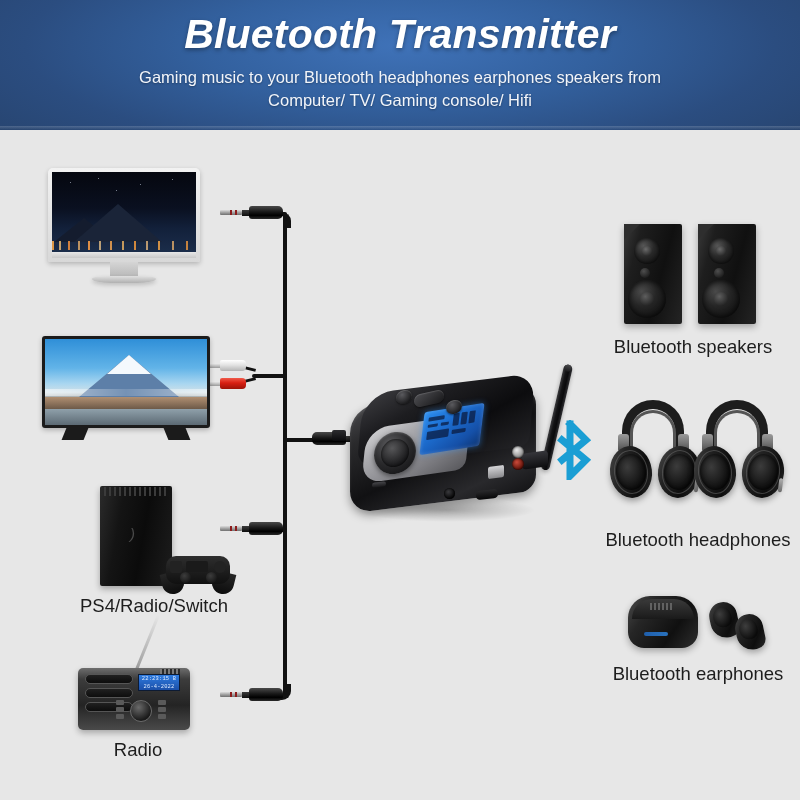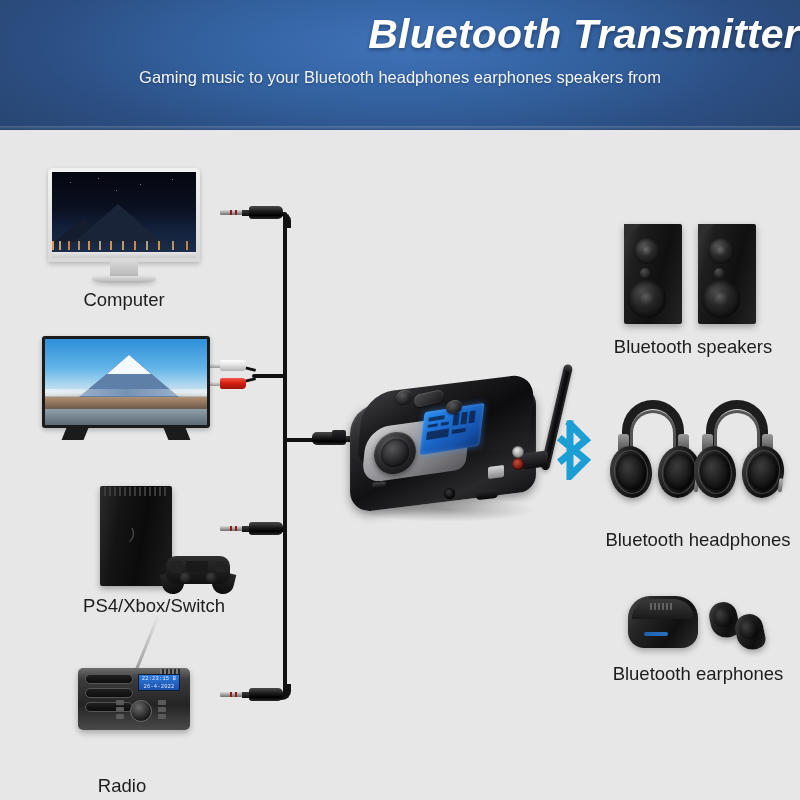--- a/index.html
+++ b/index.html
@@ -17,21 +17,21 @@
     position:absolute;left:0;top:0;width:800px;height:130px;
     background:
       radial-gradient(ellipse 520px 150px at 50% 35%, #3f72b8 0%, #33619f 38%, #2b4d80 72%, #27446f 100%);
     overflow:hidden;
   }
   #header:after{
     content:"";position:absolute;left:0;bottom:0;width:100%;height:4px;
     background:linear-gradient(to bottom,rgba(255,255,255,.18),rgba(0,0,0,.05));
   }
   #title{
-    position:absolute;left:0;top:10px;width:800px;text-align:right;
+    position:absolute;left:0;top:10px;width:800px;text-align:center;
     font-size:41px;font-weight:bold;font-style:italic;color:#ffffff;
     letter-spacing:.2px;line-height:1.18;
     text-shadow:0 2px 4px rgba(0,0,0,.35);
     white-space:nowrap;
   }
   #subtitle{
     position:absolute;left:60px;top:66px;width:680px;text-align:center;
     font-size:16.5px;color:#f2f5fa;line-height:1.42;
     text-shadow:0 1px 2px rgba(0,0,0,.3);
   }
@@ -265,21 +265,21 @@
     position:absolute;left:52px;top:52px;width:22px;height:22px;border-radius:50%;
     background:radial-gradient(circle at 38% 32%,#6a6a6a,#1a1a1a 70%);
     border:1px solid #6a6a6a;box-sizing:border-box;
   }
   #radio .minibtns{position:absolute;width:8px;}
   #radio .mb{width:8px;height:5px;background:#5a5a5a;border-radius:1px;margin-bottom:2px;}
   #radio .topstrip{
     position:absolute;left:82px;top:21px;width:20px;height:5px;
     background:repeating-linear-gradient(to right,#7a7a7a 0 2px,#2a2a2a 2px 4px);
   }
-  #radio-label{left:44px;top:740px;width:156px;margin-top:36px;}
+  #radio-label{left:60px;top:740px;width:156px;}
 
   
   #transmitter{left:336px;top:370px;width:250px;height:175px;}
   #tx-shadow{
     position:absolute;left:20px;top:128px;width:180px;height:24px;
     background:radial-gradient(ellipse at center,rgba(0,0,0,.28),rgba(0,0,0,0) 70%);
   }
   #tx-body{
     position:absolute;left:14px;top:26px;width:186px;height:106px;
     background:linear-gradient(160deg,#4a4a4d 0%,#2a2a2c 22%,#111113 55%,#29292c 80%,#131315 100%);
@@ -490,20 +490,21 @@
 </style>
 </head>
 <body>
 
 <div id="page">
 
   <div id="header">
     <div id="title">Bluetooth Transmitter</div>
     <div id="subtitle">
       <span>Gaming music to your Bluetooth headphones earphones speakers from</span>
+      <span class="l2">Computer/ TV/ Gaming console/ Hifi</span>
     </div>
   </div>
 
   <div>
 
     <div class="cable cable-v" style="left:283px;top:214px;height:252px;"></div>
     <div class="cable cable-v" style="left:283px;top:440px;height:258px;"></div>
 
     <div class="cable cable-h" style="left:243px;top:212px;width:44px;"></div>
     <div class="cable-corner" style="left:279px;top:212px;width:8px;height:12px;"></div>
@@ -570,21 +571,20 @@
       <div class="star" style="left:120px;top:7px;"></div>
       <div class="star" style="left:64px;top:18px;"></div>
       <div class="mtn2"></div>
       <div class="mtn"></div>
       <div class="citylight"></div>
     </div>
     <div class="chinbar"></div>
     <div class="neck"></div>
     <div class="foot"></div>
   </div>
-  <div class="label" id="computer-label">Computer</div>
 
   <div class="stage" id="tv">
     <div class="frame"></div>
     <div class="screen">
       <div class="fuji"></div>
       <div class="snow"></div>
       <div class="cloudband"></div>
       <div class="town"></div>
       <div class="lake"></div>
     </div>
@@ -614,21 +614,21 @@
       <div class="grip l"></div>
       <div class="grip r"></div>
       <div class="padbody"></div>
       <div class="dpad"></div>
       <div class="btns"></div>
       <div class="touch"></div>
       <div class="stick l"></div>
       <div class="stick r"></div>
     </div>
   </div>
-  <div class="label" id="ps4-label">PS4/Xbox/Switch</div>
+  <div class="label" id="ps4-label">PS4/Radio/Switch</div>
 
   <div class="stage" id="radio">
     <div class="ant"></div>
     <div class="case"></div>
     <div class="grille" style="top:26px;"></div>
     <div class="grille" style="top:40px;"></div>
     <div class="grille" style="top:54px;"></div>
     <div class="topstrip"></div>
     <div class="lcd">
       <div class="lcdtxt">22:23:15 B</div>

